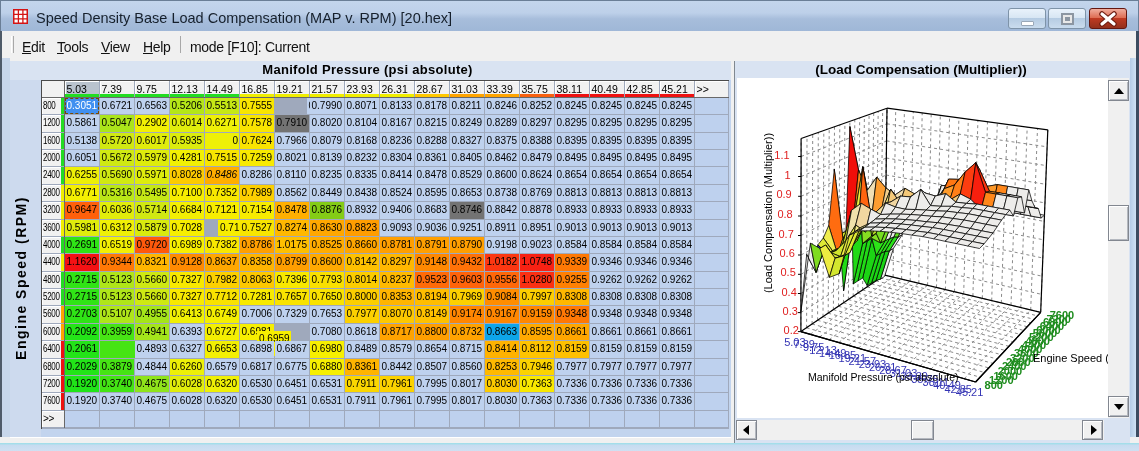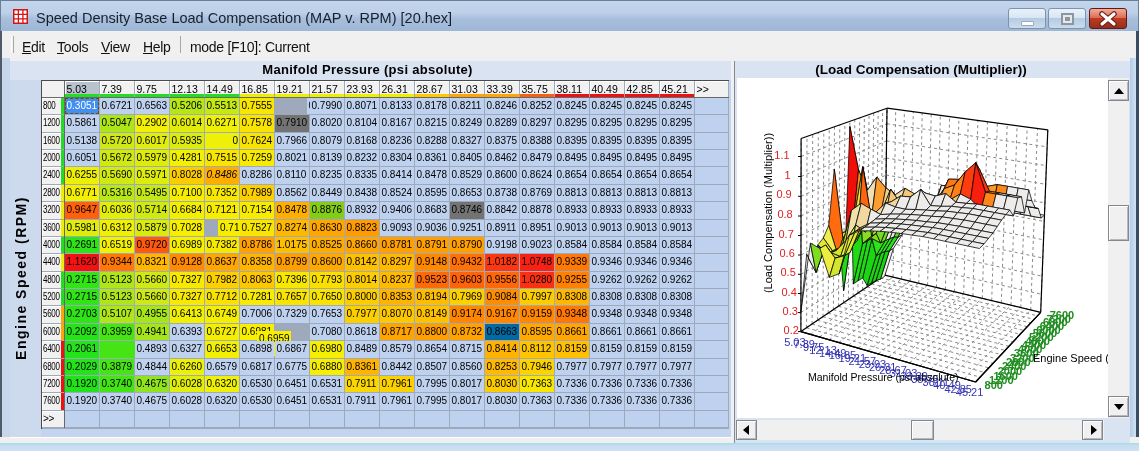--- a/index.html
+++ b/index.html
@@ -345,21 +345,21 @@
 <div class="c" style="left:134.5px;top:324px;width:34.0px;height:16px;background:#a4e51b;">0.4941</div>
 <div class="c" style="left:169.5px;top:324px;width:34.0px;height:16px;background:#bed1ee;">0.6393</div>
 <div class="c" style="left:204.5px;top:324px;width:34.0px;height:16px;background:#f4ef02;">0.6727</div>
 <div class="c" style="left:239.5px;top:324px;width:34.0px;height:16px;background:#f7ef00;">0.6981</div>
 <div class="c" style="left:257px;top:324px;width:34.0px;height:25px;background:#f7ef00;margin-top:7px;">0.6959</div>
 <div class="c" style="left:309.5px;top:324px;width:34.0px;height:16px;background:#bed1ee;">0.7080</div>
 <div class="c" style="left:344.5px;top:324px;width:34.0px;height:16px;background:#bed1ee;">0.8618</div>
 <div class="c" style="left:379.5px;top:324px;width:34.0px;height:16px;background:#ffa300;">0.8717</div>
 <div class="c" style="left:414.5px;top:324px;width:34.0px;height:16px;background:#ff9e00;">0.8800</div>
 <div class="c" style="left:449.5px;top:324px;width:34.0px;height:16px;background:#ffa200;">0.8732</div>
-<div class="c" style="left:484.5px;top:324px;width:34.0px;height:16px;background:#0369a1;">0.8663</div>
+<div class="c" style="left:484.5px;top:324px;width:34.0px;height:16px;background:#0ea5e9;">0.8663</div>
 <div class="c" style="left:519.5px;top:324px;width:34.0px;height:16px;background:#ffa900;">0.8595</div>
 <div class="c" style="left:554.5px;top:324px;width:34.0px;height:16px;background:#ffa600;">0.8661</div>
 <div class="c" style="left:589.5px;top:324px;width:34.0px;height:16px;background:#bed1ee;">0.8661</div>
 <div class="c" style="left:624.5px;top:324px;width:34.0px;height:16px;background:#bed1ee;">0.8661</div>
 <div class="c" style="left:659.5px;top:324px;width:34.0px;height:16px;background:#bed1ee;">0.8661</div>
 <div class="c" style="left:694.5px;top:324px;width:33px;height:16px;background:#bed1ee;"></div>
 <div class="c rh hc" style="left:42px;top:341px;width:21.5px;height:17px;background:#f1f1f1;"><b>6400</b><i style="position:absolute;right:0;top:0;bottom:0;width:3px;background:#ee1111"></i></div>
 <div class="c" style="left:64.5px;top:341px;width:34.0px;height:17px;background:#23e418;">0.2061</div>
 <div class="c" style="left:99.5px;top:341px;width:34.0px;height:17px;background:#46e414;padding-left:36px;">0.3919</div>
 <div class="c" style="left:134.5px;top:341px;width:34.0px;height:17px;background:#bed1ee;">0.4893</div>

